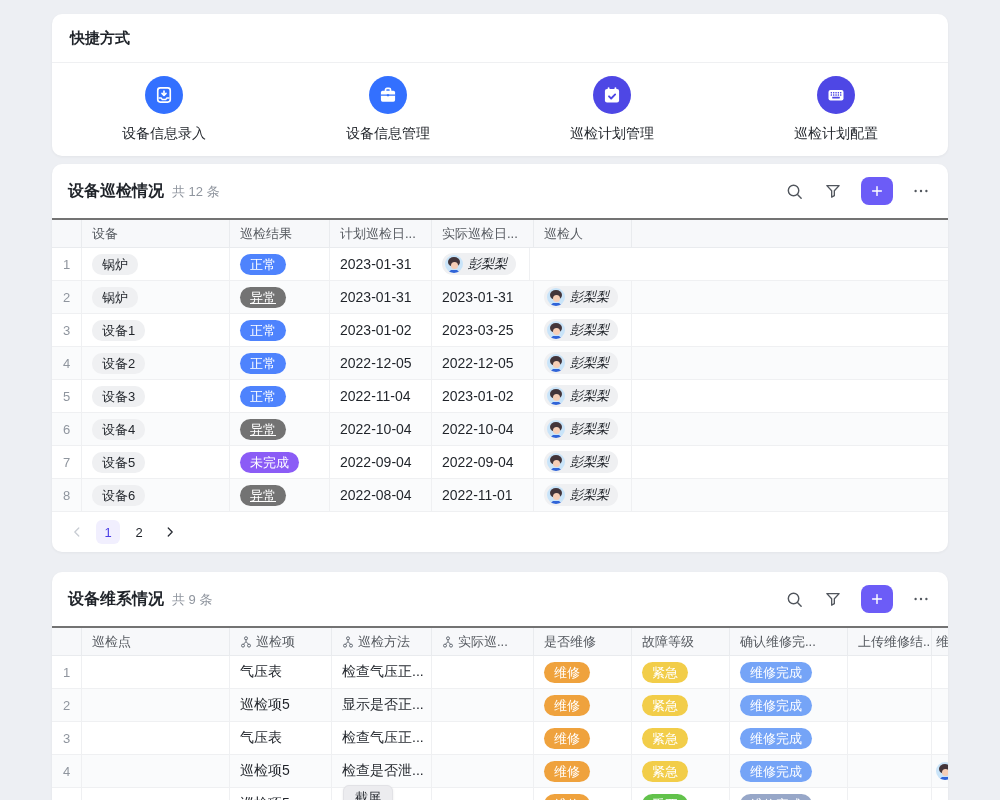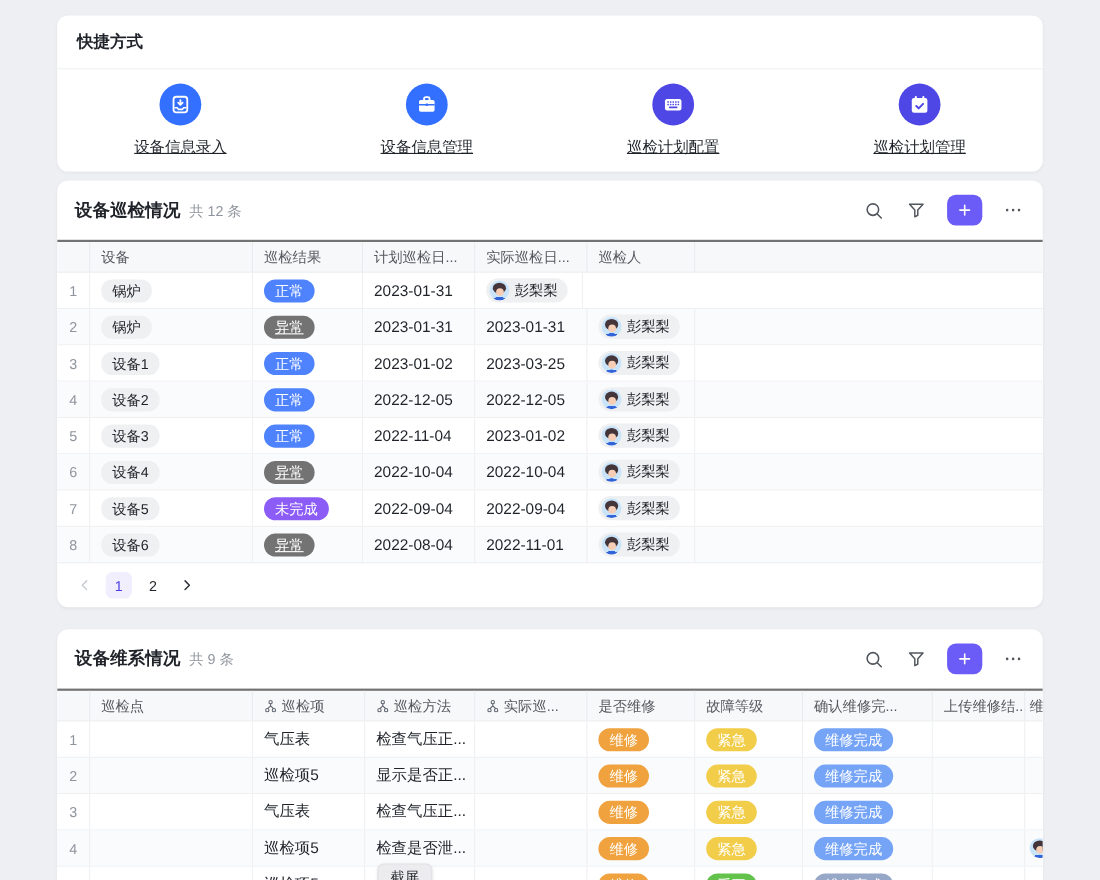--- a/index.html
+++ b/index.html
@@ -20,21 +20,21 @@
   .card.shortcuts { top: 14px; height: 142px; }
   .card.t1 { top: 164px; height: 388px; }
   .card.t2 { top: 572px; height: 262px; }
 
   .card-head {
     height: 49px; display: flex; align-items: center;
     padding: 0 18px; font-size: 15px; font-weight: bold;
     border-bottom: 1px solid #EFF0F2;
   }
   .shortcut-row { display: flex; height: 92px; align-items: center; }
-  .shortcut { flex:1; display:flex; flex-direction:column; align-items:center; gap:11px; cursor:pointer;text-decoration:underline; }
+  .shortcut { flex:1; display:flex; flex-direction:column; align-items:center; gap:11px; cursor:pointer; }
   .sc-circle { width:38px; height:38px; border-radius:50%; display:flex; align-items:center; justify-content:center; }
   .sc-circle.blue { background:#3370FF; }
   .sc-circle.indigo { background:#4E47E5; }
   .sc-label { font-size:14px; }
 
   .section-header { height:54px; display:flex; align-items:center; justify-content:space-between; padding:0 16px; }
   .sec-left { display:flex; align-items:baseline; }
   .sec-title { font-size:16px; font-weight:bold; }
   .sec-count { font-size:13px; color:#8F959E; margin-left:8px; }
   .toolbar { display:flex; align-items:center; gap:17px; }
@@ -66,21 +66,21 @@
   .badge { border-radius:999px; padding:2px 10px; font-size:13px; line-height:17px; color:#fff; }
   .badge[data-variant="blue"]      { background:#4E83FD; }
   .badge[data-variant="red"]       { background:#737373;text-decoration:underline; }
   .badge[data-variant="green"]     { background:#8b5cf6; }
   .badge[data-variant="orange"]    { background:#EFA23D; }
   .badge[data-variant="yellow"]    { background:#F2CD49; }
   .badge[data-variant="lightblue"] { background:#75A4F7; }
   .badge[data-variant="grayblue"]  { background:#97A7C8; }
   .badge[data-variant="green2"]    { background:#62C24B; }
 
-  .chip { display:inline-flex; gap:5px; background:#EFF0F2; border-radius:999px; padding:2px 9px 2px 3px; font-size:13px; }
+  .chip { display:inline-flex; gap:5px; background:#EFF0F2; border-radius:999px; padding:2px 9px 2px 3px; font-size:13px;font-style:italic; }
   .avatar {
     width:18px; height:18px; border-radius:50%; position:relative; overflow:hidden; flex:0 0 18px;
     background: radial-gradient(circle at 50% 145%, #3064D8 0 40%, #C9E4F9 41%);
   }
   .avatar::before { content:""; position:absolute; left:3px; top:2px; width:12px; height:10px; border-radius:50%; background:#43353A; }
   .avatar::after  { content:""; position:absolute; left:5.5px; top:6.5px; width:7px; height:7px; border-radius:50%; background:#F6CEB6; }
 
   .th-label { display:flex; align-items:center; gap:4px; overflow:hidden; white-space:nowrap; }
 
   .pagination { height:40px; display:flex; align-items:center; gap:7px; padding:0 13px; }
@@ -116,20 +116,31 @@
       <div class="shortcut">
         <span class="sc-circle blue">
           <svg width="20" height="20" viewBox="0 0 24 24">
               <path d="M9 7.5V5.7A1.7 1.7 0 0 1 10.7 4h2.6A1.7 1.7 0 0 1 15 5.7v1.8" fill="none" stroke="#fff" stroke-width="2"></path>
               <rect x="3.5" y="7" width="17" height="13" rx="2" fill="#fff"></rect>
               <line x1="3.5" y1="12.2" x2="20.5" y2="12.2" stroke="#3370FF" stroke-width="1.6"></line>
               <rect x="10.6" y="11" width="2.8" height="2.6" rx="0.8" fill="#3370FF"></rect>
             </svg>
         </span>
         <span class="sc-label">设备信息管理</span>
+      </div>
+      <div class="shortcut">
+        <span class="sc-circle indigo">
+          <svg width="20" height="20" viewBox="0 0 24 24">
+              <rect x="6.8" y="2.6" width="2.2" height="4" rx="1.1" fill="#fff"></rect>
+              <rect x="15" y="2.6" width="2.2" height="4" rx="1.1" fill="#fff"></rect>
+              <rect x="3.5" y="4.8" width="17" height="16.2" rx="2.5" fill="#fff"></rect>
+              <path d="M8.4 13.6l2.6 2.6l4.8-4.9" fill="none" stroke="#4E47E5" stroke-width="2.2" stroke-linecap="round" stroke-linejoin="round"></path>
+            </svg>
+        </span>
+        <span class="sc-label">巡检计划管理</span>
       </div>
       <div class="shortcut">
         <span class="sc-circle indigo">
           <svg width="20" height="20" viewBox="0 0 24 24">
               <rect x="3" y="6" width="18" height="12.5" rx="2.4" fill="#fff"></rect>
               <g fill="#4E47E5">
                 <rect x="5.6" y="8.4" width="1.7" height="1.7" rx="0.4"></rect>
                 <rect x="8.4" y="8.4" width="1.7" height="1.7" rx="0.4"></rect>
                 <rect x="11.2" y="8.4" width="1.7" height="1.7" rx="0.4"></rect>
                 <rect x="14" y="8.4" width="1.7" height="1.7" rx="0.4"></rect>
@@ -138,31 +149,20 @@
                 <rect x="8.4" y="11.2" width="1.7" height="1.7" rx="0.4"></rect>
                 <rect x="11.2" y="11.2" width="1.7" height="1.7" rx="0.4"></rect>
                 <rect x="14" y="11.2" width="1.7" height="1.7" rx="0.4"></rect>
                 <rect x="16.8" y="11.2" width="1.7" height="1.7" rx="0.4"></rect>
                 <rect x="7.4" y="14.2" width="9.2" height="1.9" rx="0.5"></rect>
               </g>
             </svg>
         </span>
         <span class="sc-label">巡检计划配置</span>
       </div>
-      <div class="shortcut">
-        <span class="sc-circle indigo">
-          <svg width="20" height="20" viewBox="0 0 24 24">
-              <rect x="6.8" y="2.6" width="2.2" height="4" rx="1.1" fill="#fff"></rect>
-              <rect x="15" y="2.6" width="2.2" height="4" rx="1.1" fill="#fff"></rect>
-              <rect x="3.5" y="4.8" width="17" height="16.2" rx="2.5" fill="#fff"></rect>
-              <path d="M8.4 13.6l2.6 2.6l4.8-4.9" fill="none" stroke="#4E47E5" stroke-width="2.2" stroke-linecap="round" stroke-linejoin="round"></path>
-            </svg>
-        </span>
-        <span class="sc-label">巡检计划管理</span>
-      </div>
     </div>
   </div>
 
   <div class="card t1">
     <div class="section-header">
       <div class="sec-left">
         <span class="sec-title">设备巡检情况</span>
         <span class="sec-count">共 12 条</span>
       </div>
       <div class="toolbar">

